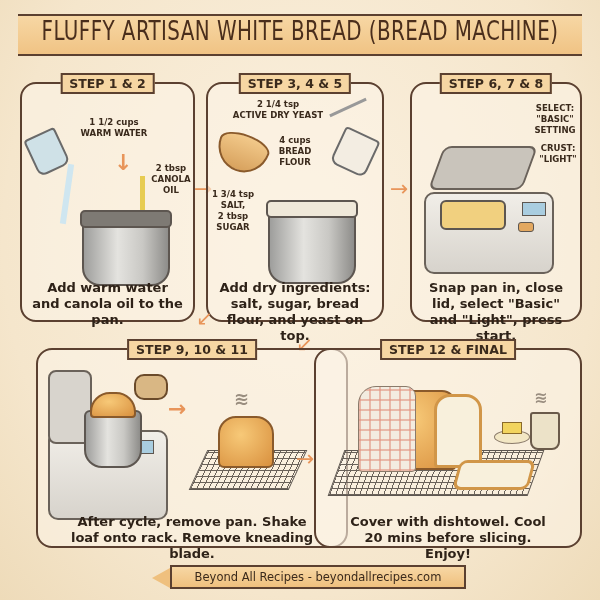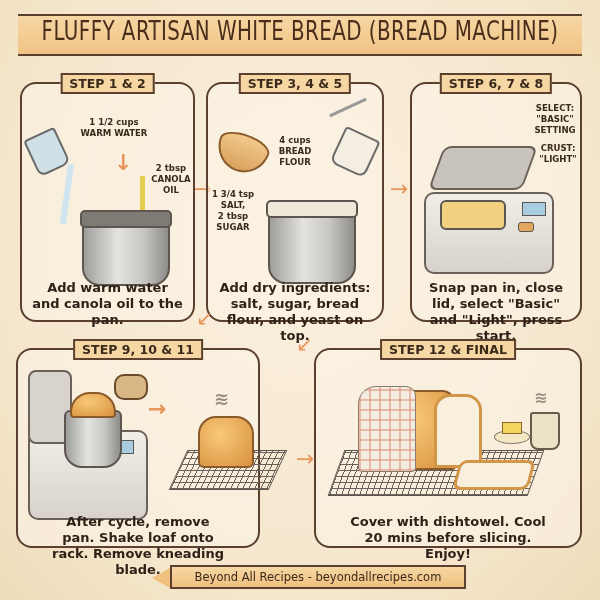--- a/index.html
+++ b/index.html
@@ -74,20 +74,22 @@
   <div class="pan" style="left:60px;top:130px;width:88px;height:72px;">
       <div class="pan-top"></div>
     </div>
   <div class="caption" style="top:196px;padding:0 10px;">Add warm water and canola oil to the pan.</div>
 </div>
 
 <div class="arrow" style="left:194px;top:178px;">→</div>
 
 <div class="panel" style="left:206px;top:82px;width:178px;height:240px;">
   <div class="step-tag">STEP 3, 4 &amp; 5</div>
+  <div class="label" style="left:20px;top:14px;width:100px;white-space:pre-line;">2 1/4 tsp
+ACTIVE DRY YEAST</div>
   <div style="position:absolute;left:120px;top:22px;width:40px;height:3px;background:#999;transform:rotate(-25deg);"></div>
   <div class="label" style="left:62px;top:50px;width:50px;white-space:pre-line;">4 cups
 BREAD
 FLOUR</div>
   <div class="label" style="left:0px;top:104px;width:50px;white-space:pre-line;">1 3/4 tsp
 SALT,
 2 tbsp
 SUGAR</div>
   <div style="position:absolute;left:8px;top:50px;width:48px;height:34px;background:linear-gradient(180deg,#f2c98a,#d8a25e);border:2px solid #8a5a2b;border-radius:50% 50% 50% 50%/30% 30% 70% 70%;transform:rotate(20deg);"></div>
   <div style="position:absolute;left:128px;top:48px;width:34px;height:36px;background:#f3ede2;border:2px solid #6a6a6a;border-radius:4px 4px 8px 8px;transform:rotate(25deg);"></div>
@@ -111,21 +113,21 @@
     <div style="position:absolute;left:14px;top:6px;width:62px;height:26px;background:#f1d07f;border:2px solid #5d5650;border-radius:6px;"></div>
     <div style="position:absolute;left:96px;top:8px;width:22px;height:12px;background:#a9cde0;border:1px solid #5d5650;"></div>
     <div style="position:absolute;left:92px;top:28px;width:14px;height:8px;background:#e3a860;border:1px solid #5d5650;border-radius:3px;"></div>
   </div>
   <div class="caption" style="top:196px;padding:0 6px;">Snap pan in, close lid, select "Basic" and "Light", press start.</div>
 </div>
 
 <div class="arrow" style="left:196px;top:308px;font-size:20px;">↙</div>
 <div class="arrow" style="left:296px;top:334px;font-size:20px;">↙</div>
 
-<div class="panel" style="left:16px;top:348px;width:244px;height:200px;">
+<div class="panel" style="left:36px;top:348px;width:312px;height:200px;">
   <div class="step-tag">STEP 9, 10 &amp; 11</div>
   <div class="machine" style="left:10px;top:80px;width:120px;height:90px;">
     <div style="position:absolute;left:80px;top:8px;width:22px;height:12px;background:#a9cde0;border:1px solid #5d5650;"></div>
   </div>
   <div style="position:absolute;left:10px;top:20px;width:40px;height:70px;background:#d8d4cd;border:2px solid #6a625a;border-radius:8px;"></div>
   <div class="pan" style="left:46px;top:60px;width:58px;height:58px;"></div>
   <div class="loaf" style="left:52px;top:42px;width:46px;height:26px;border-radius:20px 20px 4px 4px;"></div>
   <div style="position:absolute;left:96px;top:24px;width:30px;height:22px;background:#d9b784;border:2px solid #6a4a2a;border-radius:10px;"></div>
   <div class="arrow" style="left:130px;top:48px;">→</div>
   <div class="rack" style="left:160px;top:100px;width:100px;height:40px;transform:skewX(-25deg);"></div>

